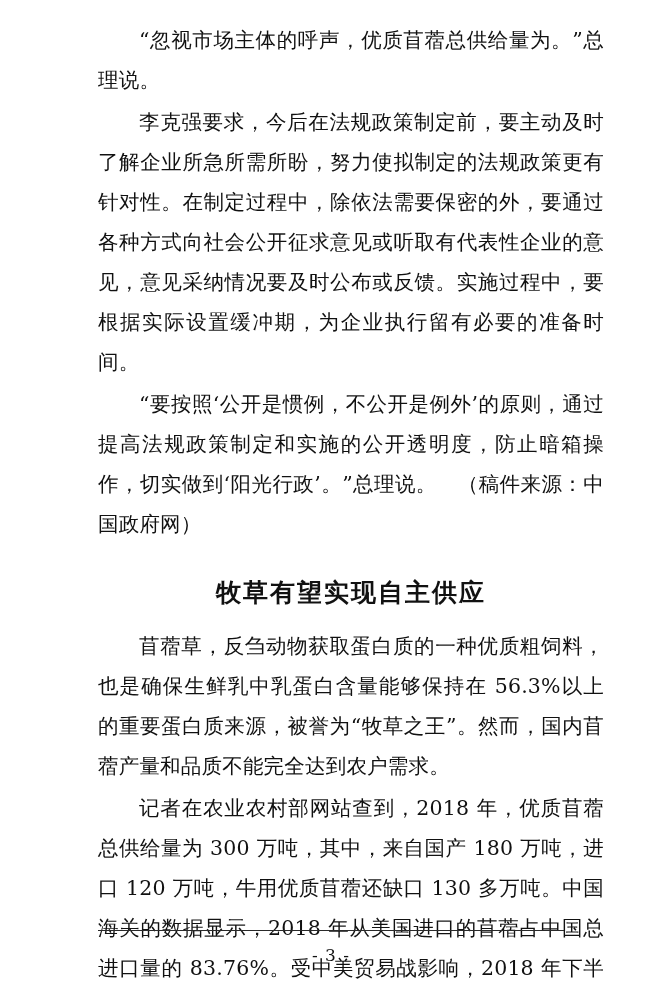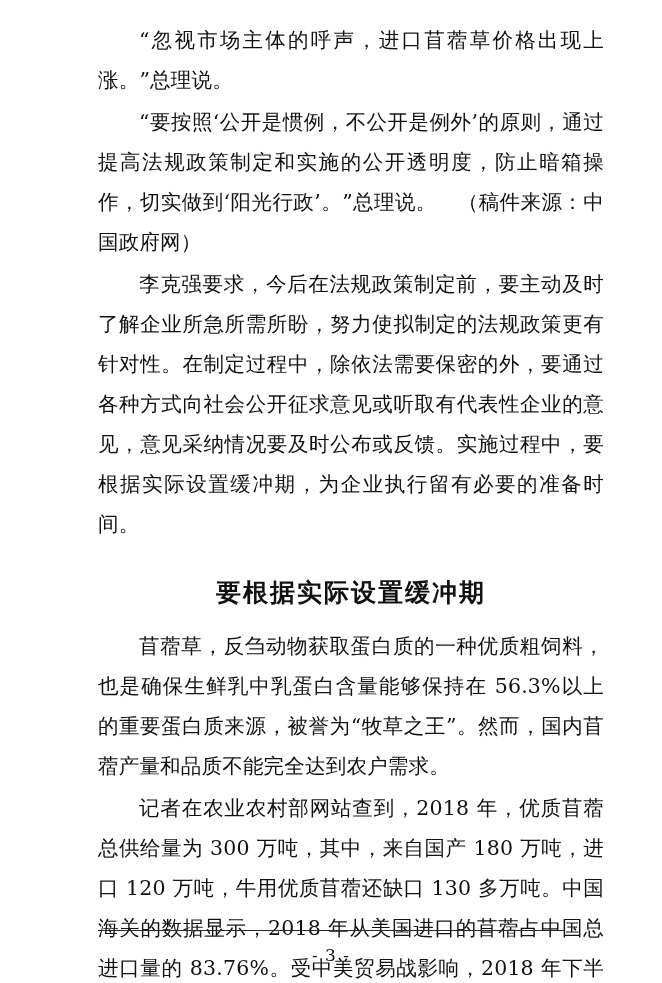--- a/index.html
+++ b/index.html
@@ -62,25 +62,25 @@
     background: #2a2a2a;
   }
 </style>
 </head>
 <body>
 
 <div class="page">
 
   <div class="spacer-top"></div>
 
-  <p class="para">“忽视市场主体的呼声，进口苜蓿草价格出现上涨。”总理说。</p>
+  <p class="para">“忽视市场主体的呼声，优质苜蓿总供给量为。”总理说。</p>
+  <p class="para">李克强要求，今后在法规政策制定前，要主动及时了解企业所急所需所盼，努力使拟制定的法规政策更有针对性。在制定过程中，除依法需要保密的外，要通过各种方式向社会公开征求意见或听取有代表性企业的意见，意见采纳情况要及时公布或反馈。实施过程中，要根据实际设置缓冲期，为企业执行留有必要的准备时间。</p>
   <p class="para">“要按照‘公开是惯例，不公开是例外’的原则，通过提高法规政策制定和实施的公开透明度，防止暗箱操作，切实做到‘阳光行政’。”总理说。　（稿件来源：中国政府网）</p>
-  <p class="para">李克强要求，今后在法规政策制定前，要主动及时了解企业所急所需所盼，努力使拟制定的法规政策更有针对性。在制定过程中，除依法需要保密的外，要通过各种方式向社会公开征求意见或听取有代表性企业的意见，意见采纳情况要及时公布或反馈。实施过程中，要根据实际设置缓冲期，为企业执行留有必要的准备时间。</p>
 
-  <h2 class="section-title">要根据实际设置缓冲期</h2>
+  <h2 class="section-title">牧草有望实现自主供应</h2>
 
   <p class="para">苜蓿草，反刍动物获取蛋白质的一种优质粗饲料，也是确保生鲜乳中乳蛋白含量能够保持在 56.3%以上的重要蛋白质来源，被誉为“牧草之王”。然而，国内苜蓿产量和品质不能完全达到农户需求。</p>
   <p class="para">记者在农业农村部网站查到，2018 年，优质苜蓿总供给量为 300 万吨，其中，来自国产 180 万吨，进口 120 万吨，牛用优质苜蓿还缺口 130 多万吨。中国海关的数据显示，2018 年从美国进口的苜蓿占中国总进口量的 83.76%。受中美贸易战影响，2018 年下半年，进口苜蓿草价格出现上涨。平均到</p>
 
 </div>
 
 <div class="footer-rule"></div>
 <div class="footer">- 3 -</div>
 
 </body></html>

